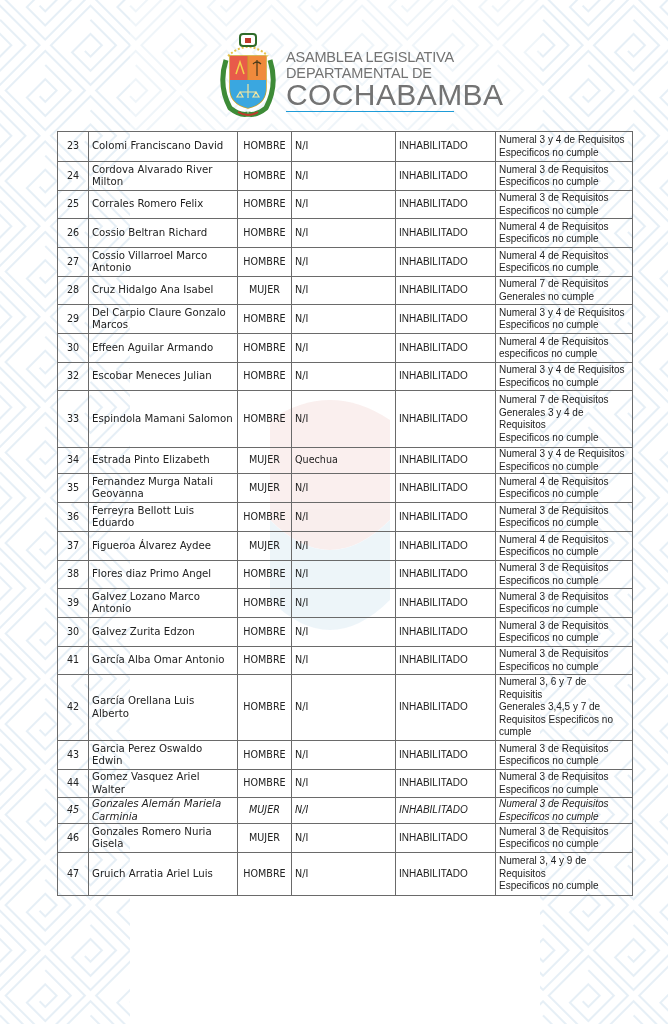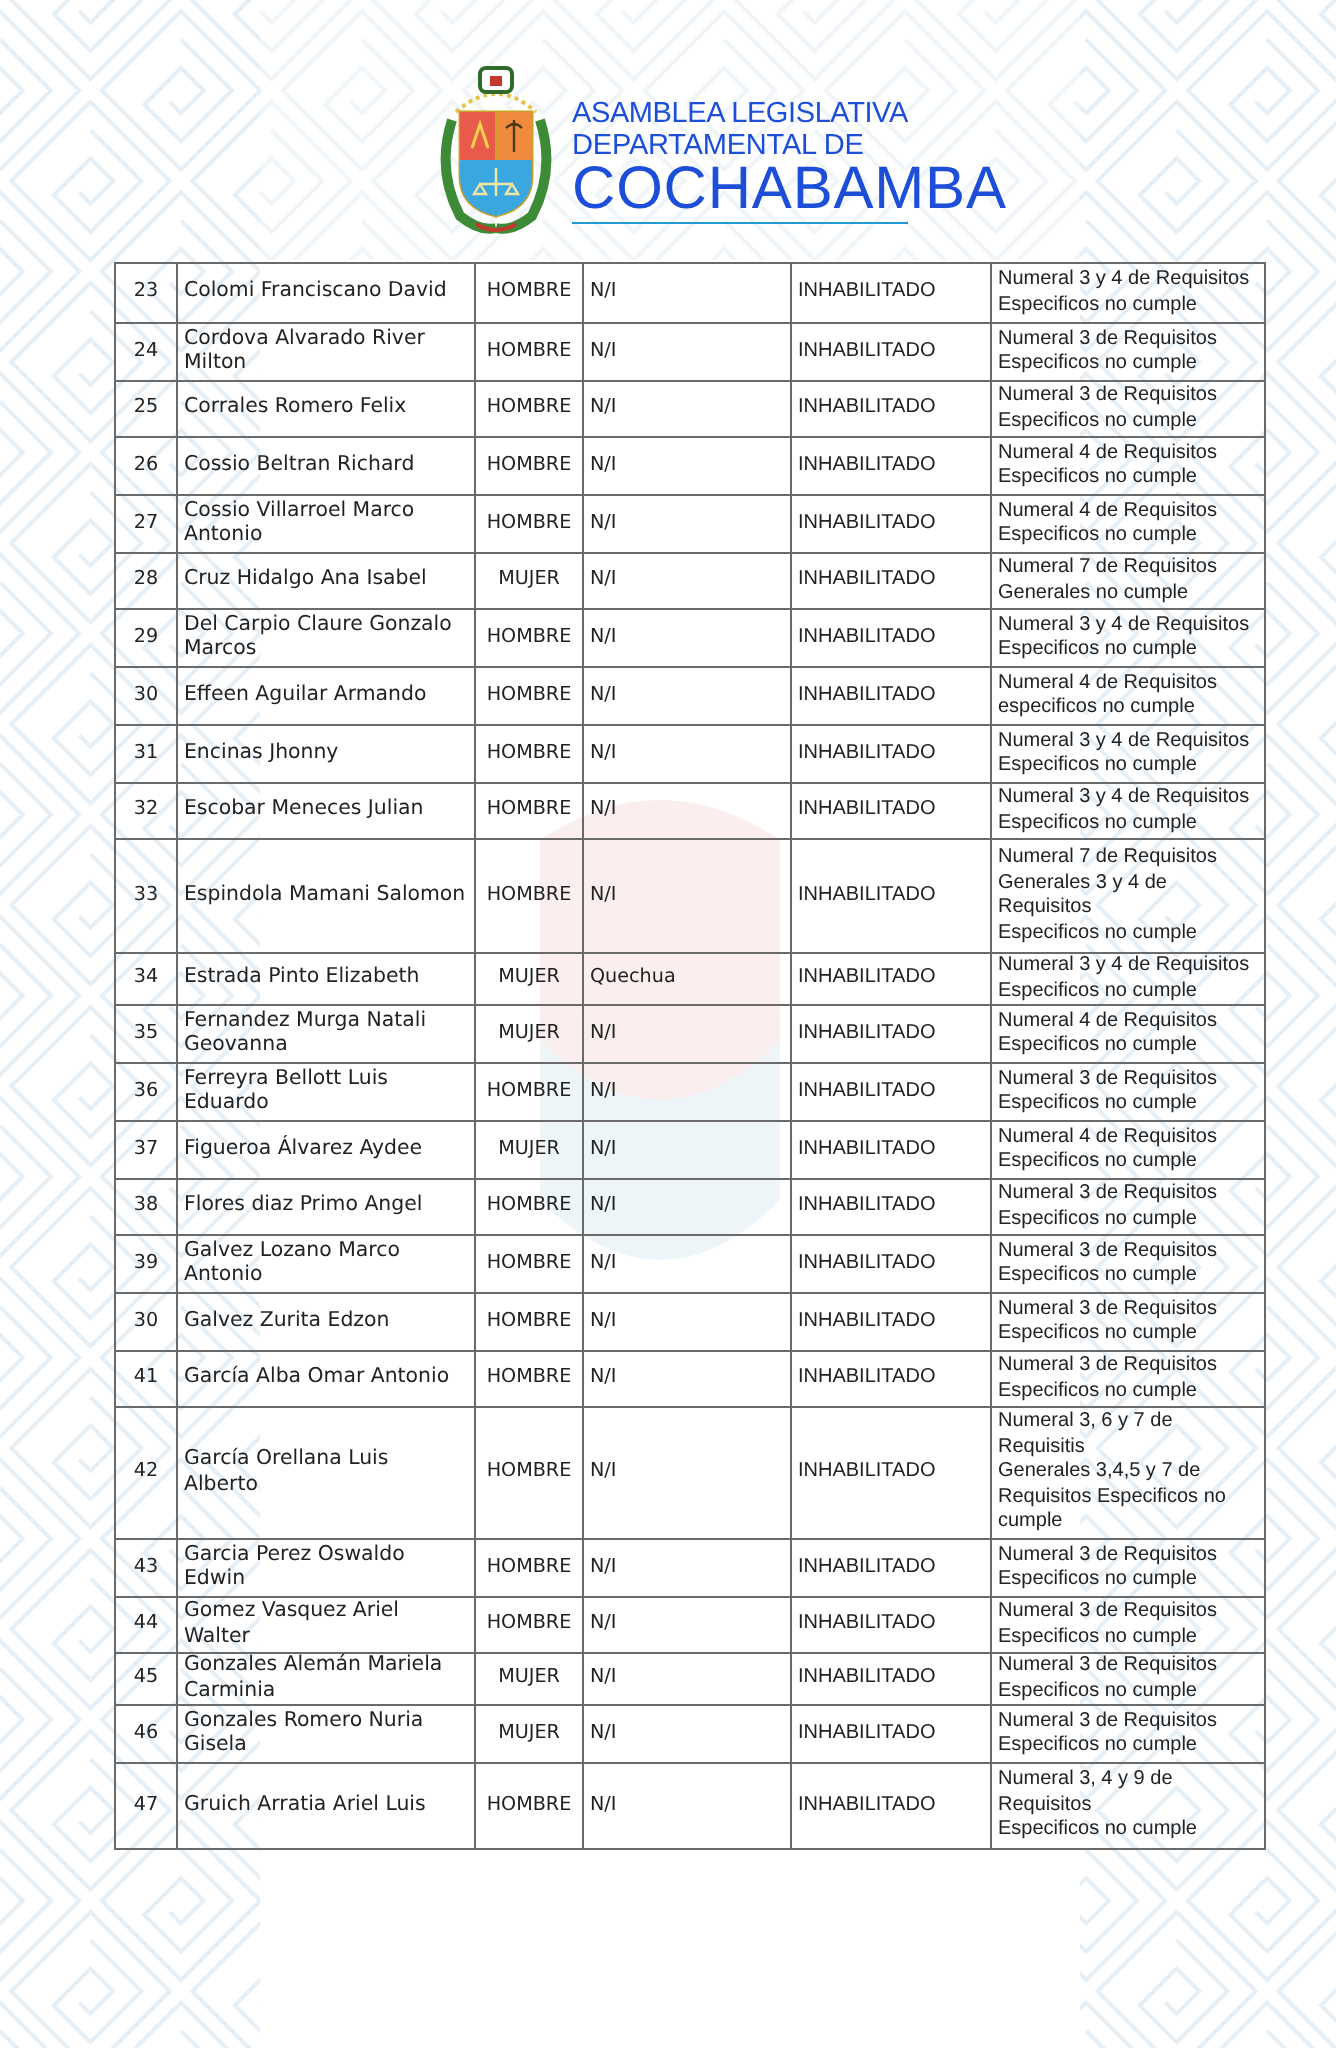--- a/index.html
+++ b/index.html
@@ -14,21 +14,21 @@
     pointer-events: none;
   }
   .header {
     position: absolute; left: 216px; top: 30px; width: 236px; height: 90px;
   }
   .logo {
     position: absolute; left: 0; top: 0; width: 64px; height: 88px;
   }
   .org-name {
     position: absolute; left: 70px; top: 20px; width: 168px;
-    color: #1d4ed8;
+    color: #737373;
     font-family: "Liberation Sans", sans-serif;
     border-bottom: 1.5px solid #1e9bd7;
     padding-bottom: 1px;
   }
   .org-name div { line-height: 1; }
   .org-l1 { font-size: 14.5px; letter-spacing: -0.2px; }
   .org-l2 { font-size: 14.5px; letter-spacing: -0.1px; margin-top: 1px; }
   .org-l3 { font-size: 30px; letter-spacing: 0.4px; margin-top: 0px; }
 
   table.roster {
@@ -179,31 +179,20 @@
         <td class="c-num">30</td>
         <td class="c-name">Effeen Aguilar Armando</td>
         <td class="c-gen">HOMBRE</td>
         <td class="c-lang">N/I</td>
         <td class="c-stat">INHABILITADO</td>
         <td class="c-reason">
           <span class="reason-line">Numeral 4 de Requisitos</span>
           <span class="reason-line">especificos no cumple</span>
         </td>
       </tr>
-      <tr style="height: 29px;">
-        <td class="c-num">31</td>
-        <td class="c-name">Encinas Jhonny</td>
-        <td class="c-gen">HOMBRE</td>
-        <td class="c-lang">N/I</td>
-        <td class="c-stat">INHABILITADO</td>
-        <td class="c-reason">
-          <span class="reason-line">Numeral 3 y 4 de Requisitos</span>
-          <span class="reason-line">Especificos no cumple</span>
-        </td>
-      </tr>
       <tr style="height: 28px;">
         <td class="c-num">32</td>
         <td class="c-name">Escobar Meneces Julian</td>
         <td class="c-gen">HOMBRE</td>
         <td class="c-lang">N/I</td>
         <td class="c-stat">INHABILITADO</td>
         <td class="c-reason">
           <span class="reason-line">Numeral 3 y 4 de Requisitos</span>
           <span class="reason-line">Especificos no cumple</span>
         </td>
@@ -338,21 +327,21 @@
         <td class="c-num">44</td>
         <td class="c-name">Gomez Vasquez Ariel Walter</td>
         <td class="c-gen">HOMBRE</td>
         <td class="c-lang">N/I</td>
         <td class="c-stat">INHABILITADO</td>
         <td class="c-reason">
           <span class="reason-line">Numeral 3 de Requisitos</span>
           <span class="reason-line">Especificos no cumple</span>
         </td>
       </tr>
-      <tr style="height: 15px;">
+      <tr style="height: 15px; font-style: italic;">
         <td class="c-num">45</td>
         <td class="c-name">Gonzales Alemán Mariela Carminia</td>
         <td class="c-gen">MUJER</td>
         <td class="c-lang">N/I</td>
         <td class="c-stat">INHABILITADO</td>
         <td class="c-reason">
           <span class="reason-line">Numeral 3 de Requisitos</span>
           <span class="reason-line">Especificos no cumple</span>
         </td>
       </tr>

